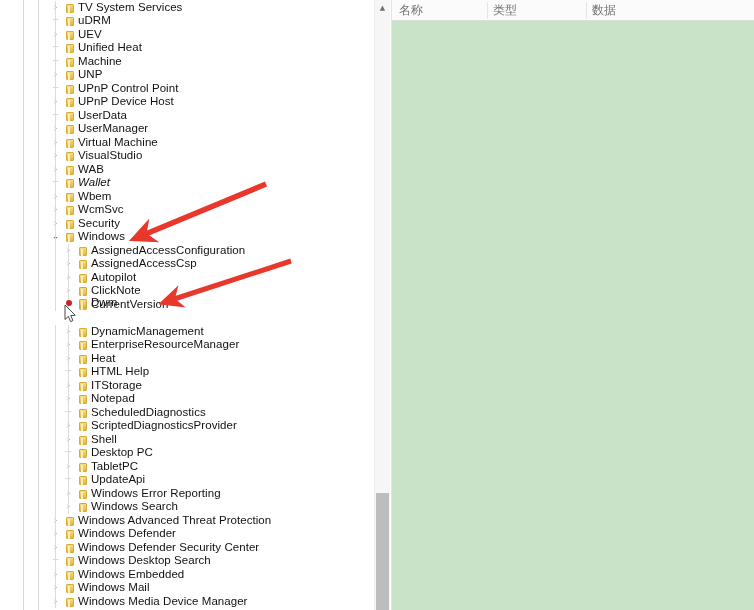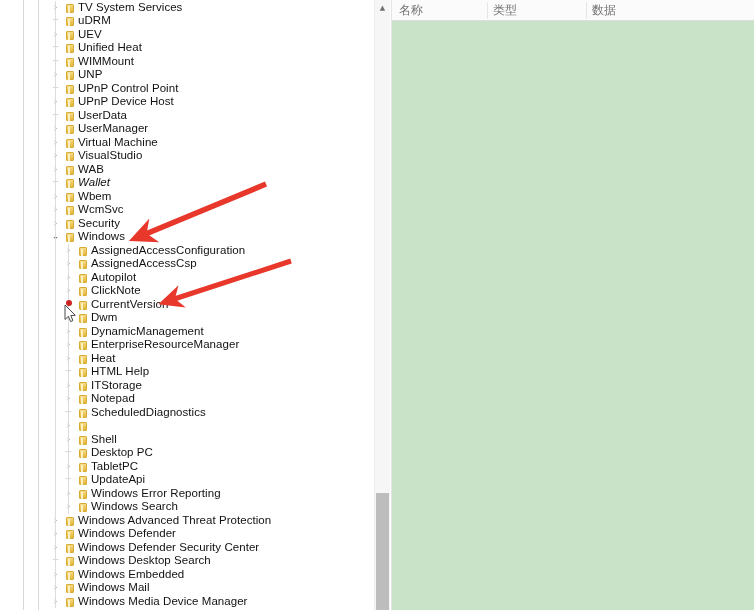--- a/index.html
+++ b/index.html
@@ -249,21 +249,21 @@
         <div class="row lvl1" style="top: 41px; position: absolute; left: 0px; width: 374px;">
           <div class="twisty leaf">─</div>
           <div class="vline"></div>
           <div class="folder"></div>
           <div class="label">Unified Heat</div>
         </div>
         <div class="row lvl1" style="top: 54.5px; position: absolute; left: 0px; width: 374px;">
           <div class="twisty leaf">─</div>
           <div class="vline"></div>
           <div class="folder"></div>
-          <div class="label">WIMMount</div>
+          <div class="label">Machine</div>
         </div>
         <div class="row lvl1" style="top: 68px; position: absolute; left: 0px; width: 374px;">
           <div class="twisty">›</div>
           <div class="vline"></div>
           <div class="folder"></div>
           <div class="label">UNP</div>
         </div>
         <div class="row lvl1" style="top: 81.5px; position: absolute; left: 0px; width: 374px;">
           <div class="twisty leaf">─</div>
           <div class="vline"></div>
@@ -359,21 +359,21 @@
           <div class="vline"></div>
           <div class="folder"></div>
           <div class="label">ClickNote</div>
         </div>
         <div class="row lvl2" style="top: 297.5px; position: absolute; left: 0px; width: 374px;">
           <div class="twisty">›</div>
           <div class="vline"></div>
           <div class="folder"></div>
           <div class="label">CurrentVersion</div>
         </div>
-        <div class="row lvl2" style="top: 311px; position: absolute; left: 0px; width: 374px; padding-left: 10px;">
+        <div class="row lvl2" style="top: 296px; position: absolute; left: 0px; width: 374px; padding-left: 10px;">
           <div class="twisty">›</div>
           <div class="vline"></div>
           <div class="folder"></div>
           <div class="label">Dwm</div>
         </div>
         <div class="row lvl2" style="top: 324.5px; position: absolute; left: 0px; width: 374px;">
           <div class="twisty">›</div>
           <div class="vline"></div>
           <div class="folder"></div>
           <div class="label">DynamicManagement</div>
@@ -411,20 +411,21 @@
         <div class="row lvl2" style="top: 405.5px; position: absolute; left: 0px; width: 374px;">
           <div class="twisty leaf">─</div>
           <div class="vline"></div>
           <div class="folder"></div>
           <div class="label">ScheduledDiagnostics</div>
         </div>
         <div class="row lvl2" style="top: 419px; position: absolute; left: 0px; width: 374px;">
           <div class="twisty">›</div>
           <div class="vline"></div>
           <div class="folder"></div>
+          <div class="label">ScriptedDiagnosticsProvider</div>
         </div>
         <div class="row lvl2" style="top: 432.5px; position: absolute; left: 0px; width: 374px;">
           <div class="twisty">›</div>
           <div class="vline"></div>
           <div class="folder"></div>
           <div class="label">Shell</div>
         </div>
         <div class="row lvl2" style="top: 446px; position: absolute; left: 0px; width: 374px;">
           <div class="twisty leaf">─</div>
           <div class="vline"></div>

